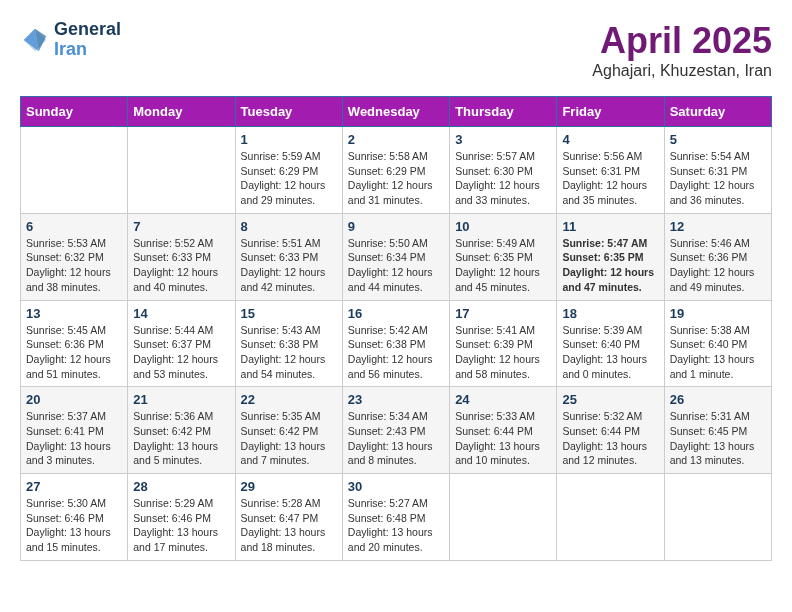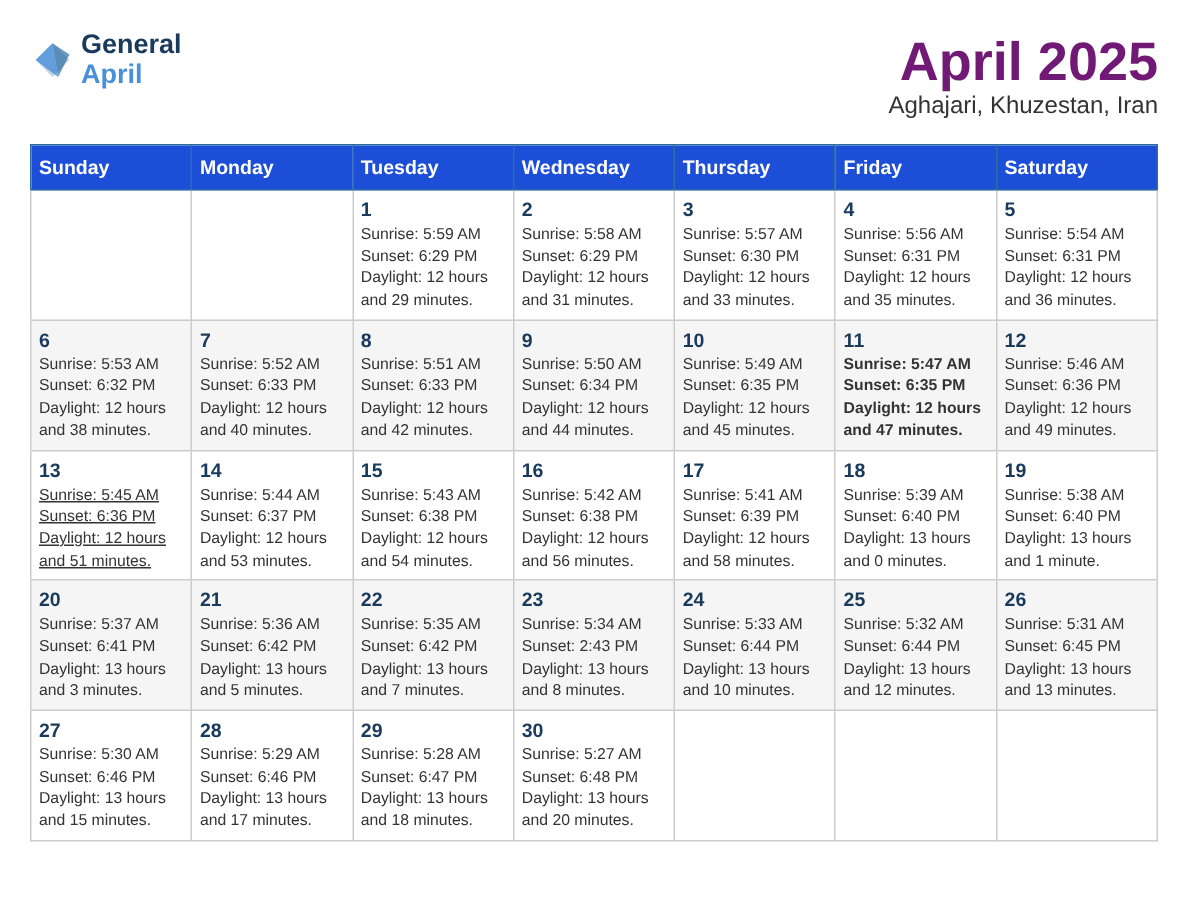--- a/index.html
+++ b/index.html
@@ -52,21 +52,21 @@
     .location {
       font-size: 16px;
       color: #333;
     }
     .calendar {
       width: 100%;
       border-collapse: collapse;
       border: 1px solid #ccc;
     }
     .calendar th {
-      background: #1d4ed8;
+      background: #a21caf;
       color: #fff;
       font-size: 13px;
       padding: 7px 5px;
       text-align: left;
       border: 1px solid #2e6da4;
     }
     .calendar td {
       vertical-align: top;
       border: 1px solid #ccc;
       padding: 5px;
@@ -109,21 +109,21 @@
 
 <div class="header-area">
   <div class="logo">
     <svg class="logo-icon" viewBox="0 0 40 40">
       <polygon points="20,5 35,20 20,35 5,20" fill="#2e6da4" opacity="0.3"></polygon>
       <polygon points="20,5 35,15 25,35" fill="#2e6da4" opacity="0.7"></polygon>
       <polygon points="20,5 25,35 5,20" fill="#4a90d9" opacity="0.8"></polygon>
     </svg>
     <div class="logo-text">
       <span class="logo-general">General</span>
-      <span class="logo-blue">April</span>
+      <span class="logo-blue">Iran</span>
     </div>
   </div>
   <div class="title-area">
     <div class="month-title">April 2025</div>
     <div class="location">Aghajari, Khuzestan, Iran</div>
   </div>
 </div>
 
 <table class="calendar">
   <thead>
@@ -212,21 +212,21 @@
         <td>
           <span class="day-number">12</span>
           <div class="day-info" style="white-space: pre-line;">Sunrise: 5:46 AM
 Sunset: 6:36 PM
 Daylight: 12 hours and 49 minutes.</div>
         </td>
       </tr>
       <tr class="row-3">
         <td>
           <span class="day-number">13</span>
-          <div class="day-info" style="white-space: pre-line; text-decoration: underline;">Sunrise: 5:45 AM
+          <div class="day-info" style="white-space: pre-line;">Sunrise: 5:45 AM
 Sunset: 6:36 PM
 Daylight: 12 hours and 51 minutes.</div>
         </td>
         <td>
           <span class="day-number">14</span>
           <div class="day-info" style="white-space: pre-line;">Sunrise: 5:44 AM
 Sunset: 6:37 PM
 Daylight: 12 hours and 53 minutes.</div>
         </td>
         <td>

